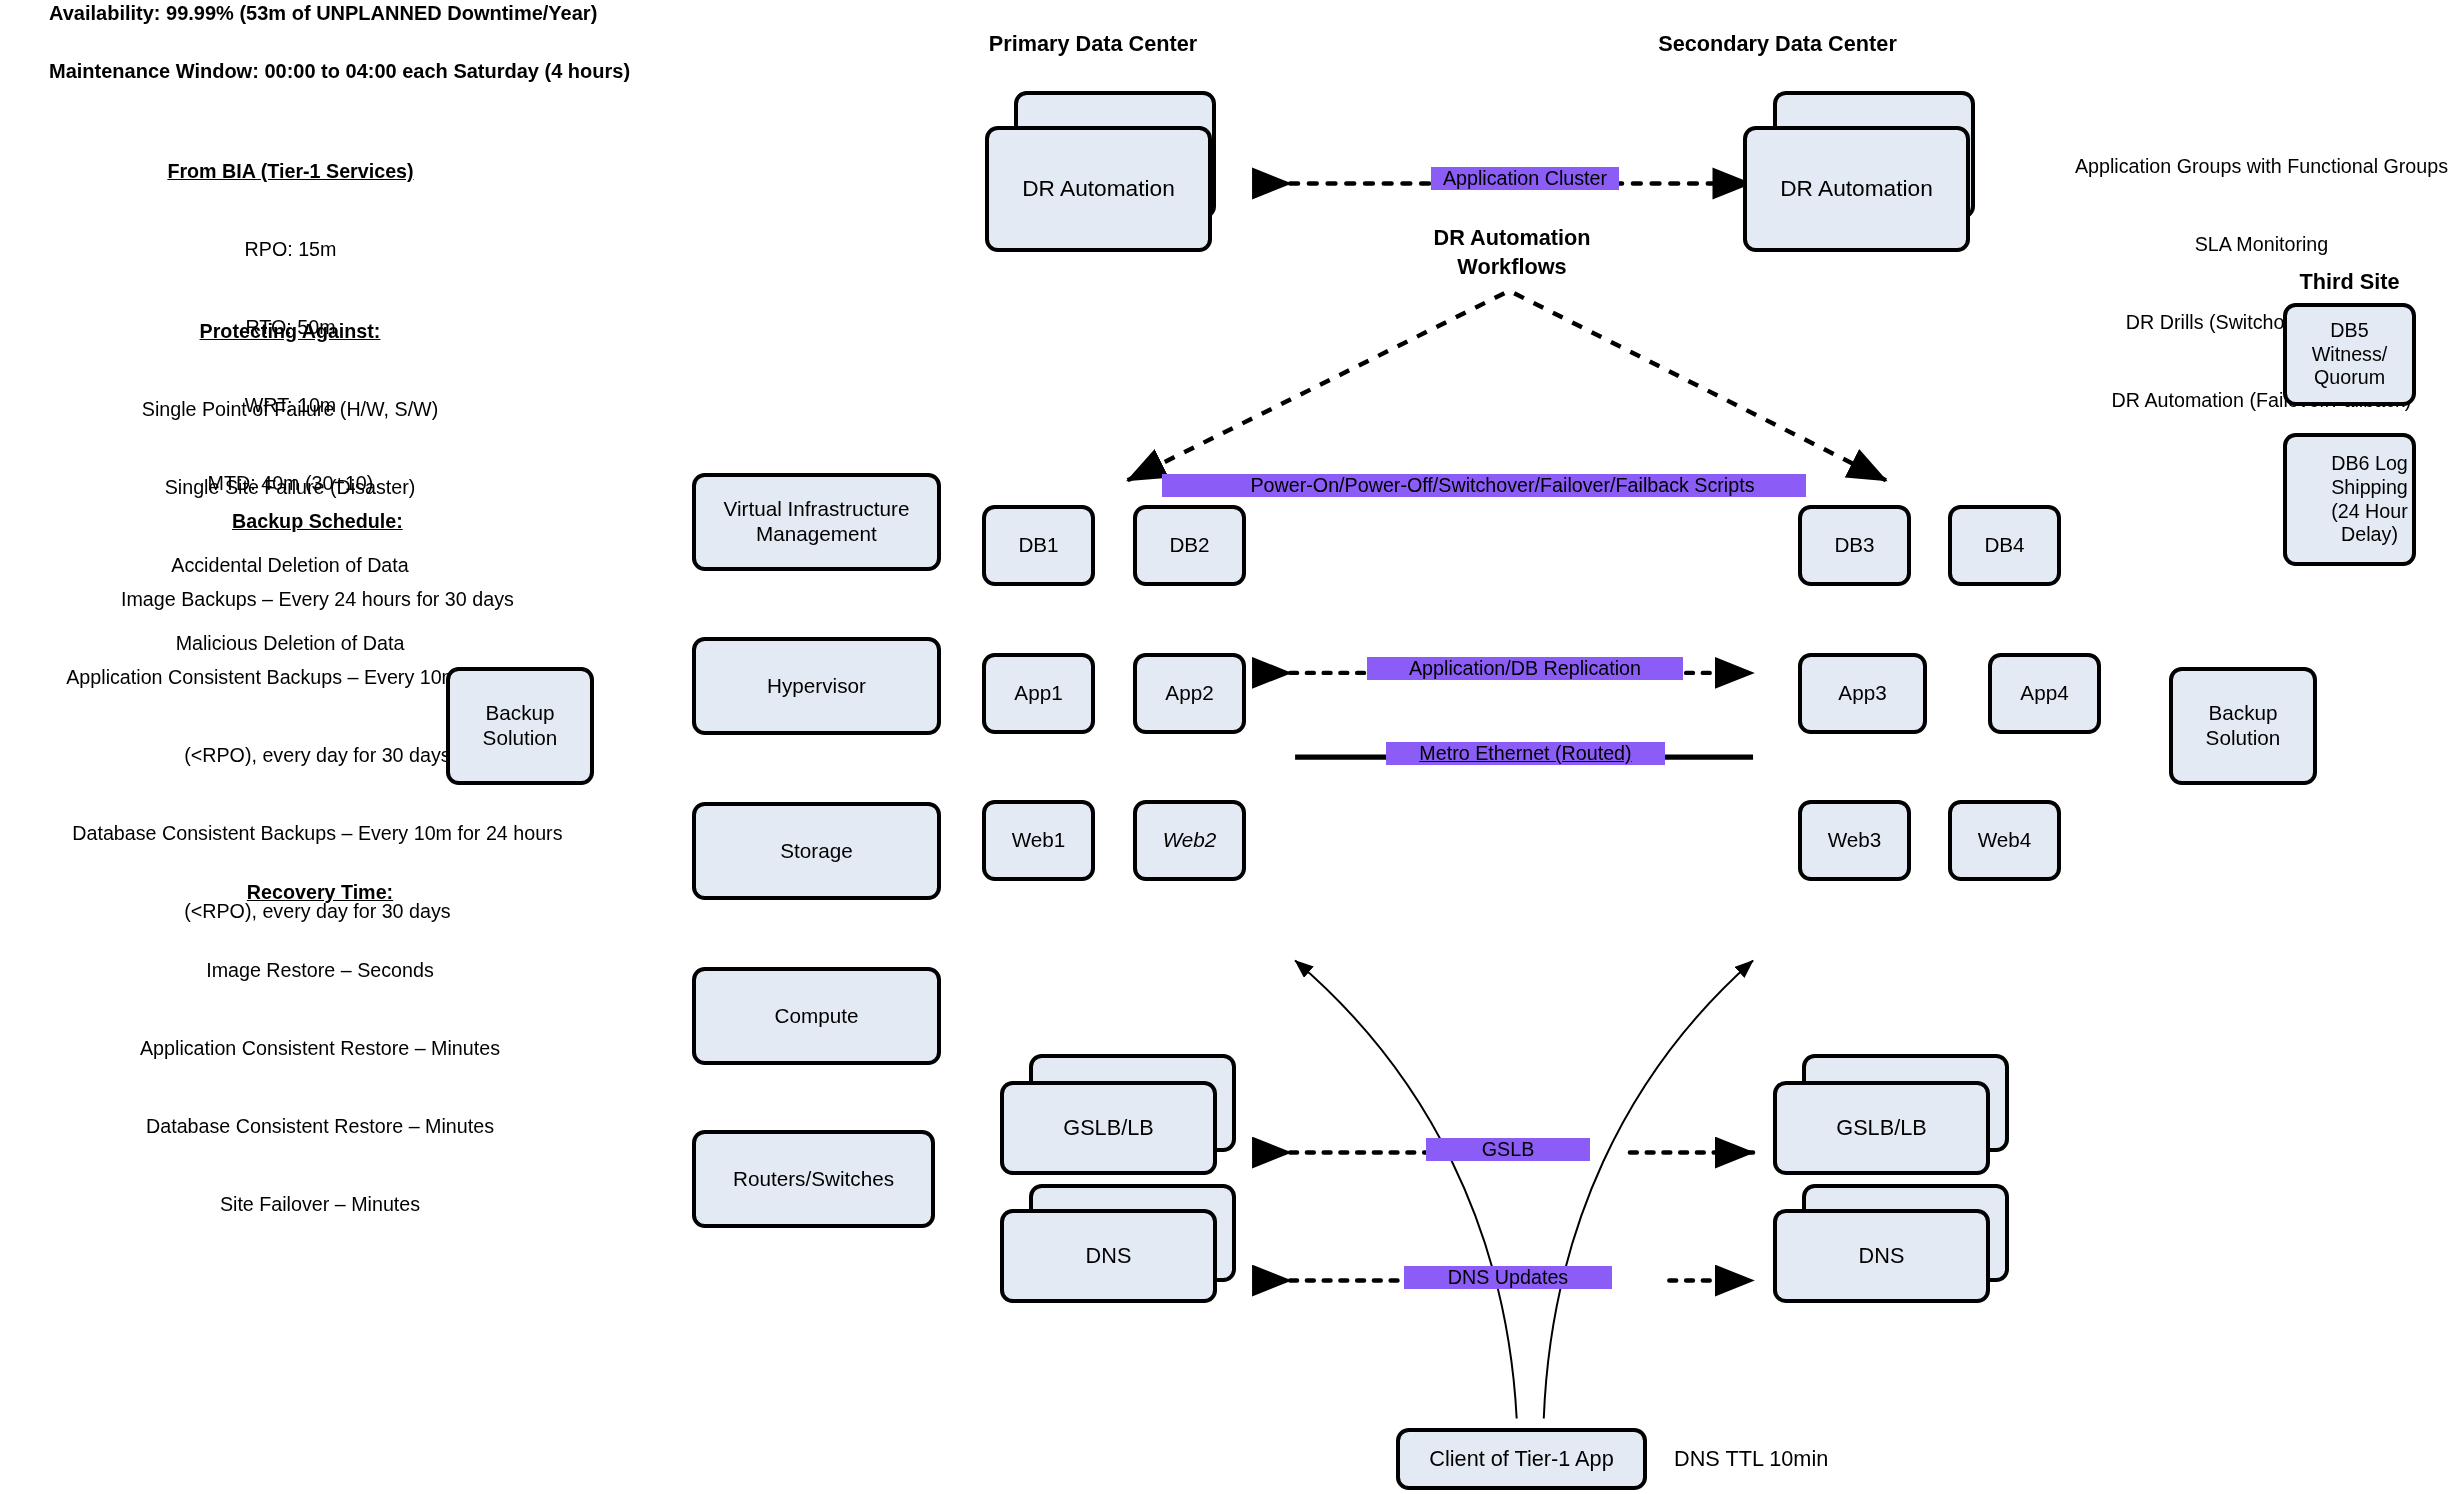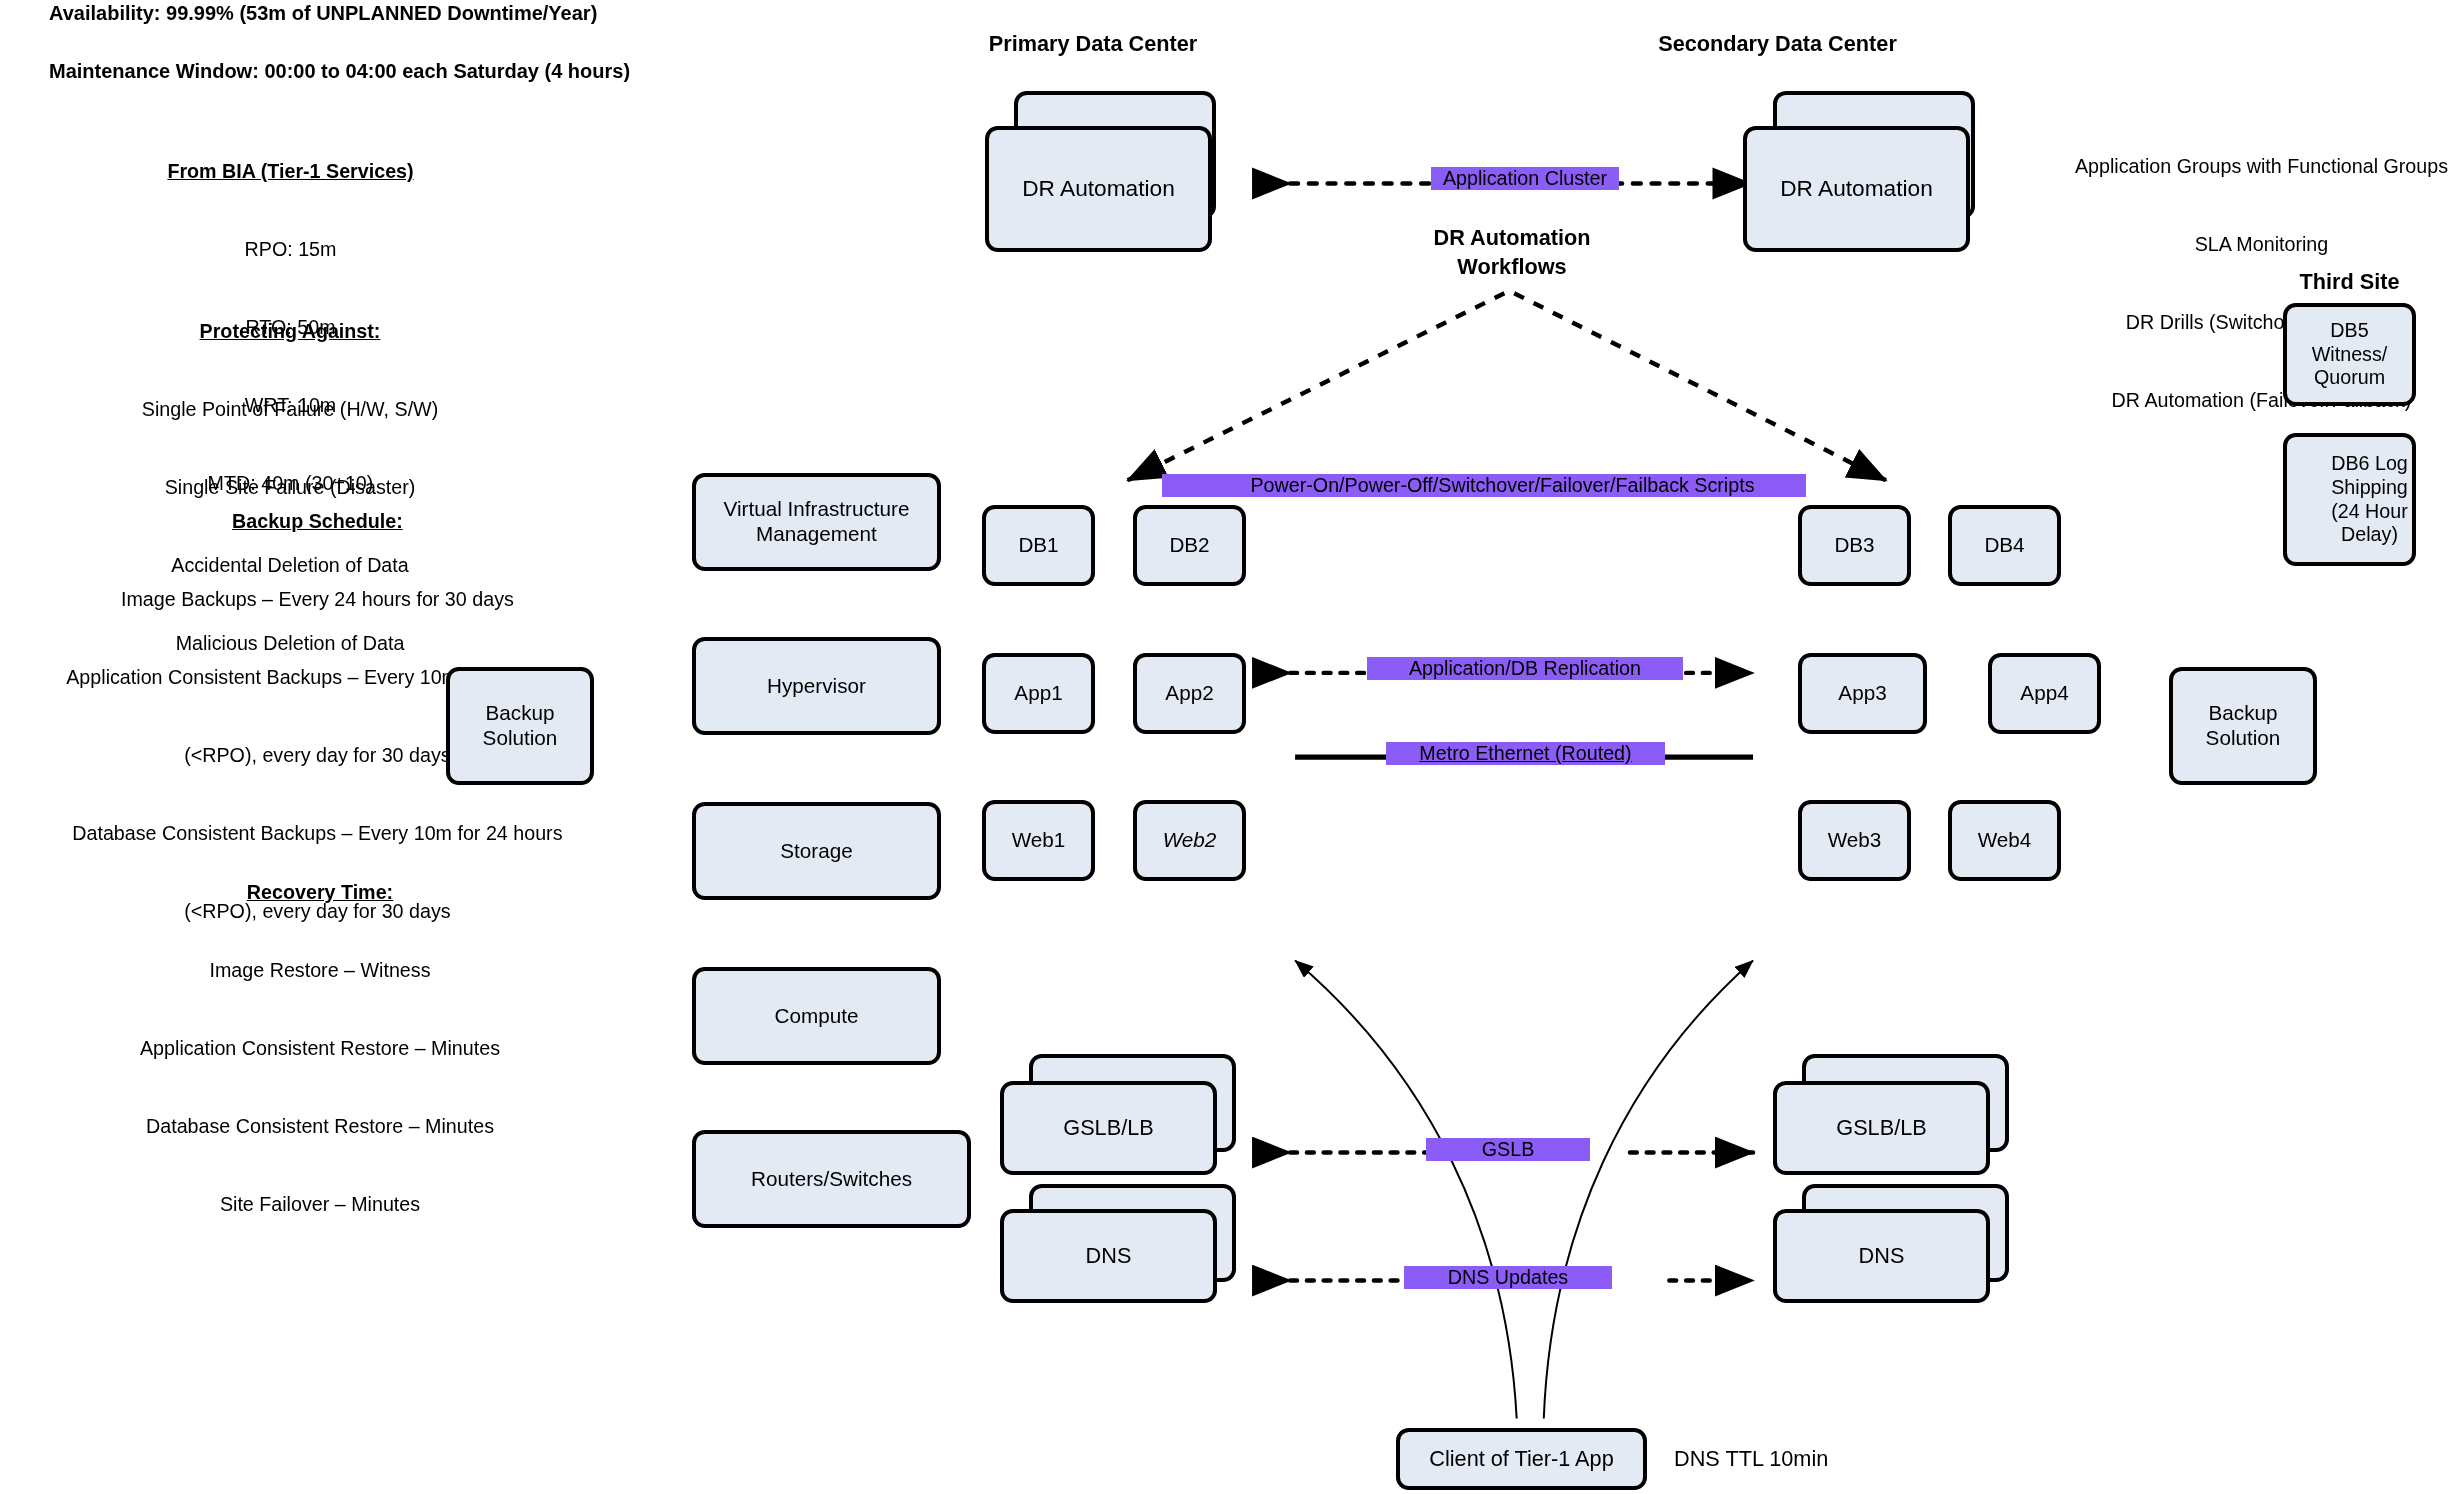--- a/index.html
+++ b/index.html
@@ -159,21 +159,21 @@
     <span class="blk-line">(&lt;RPO), every day for 30 days</span>
   </div>
 
   <div class="node" style="left:446px; top:667px; width:148px; height:118px; font-size:20.7px;">
     <span class="lbl" style="white-space:pre-line;">Backup
 Solution</span>
   </div>
 
   <div class="txt" style="left:44px; top:827px; width:552px; font-size:19.7px;">
     <span class="hdr blk-line">Recovery Time:</span>
-    <span class="blk-line">Image Restore – Witness</span>
+    <span class="blk-line">Image Restore – Seconds</span>
     <span class="blk-line">Application Consistent Restore – Minutes</span>
     <span class="blk-line">Database Consistent Restore – Minutes</span>
     <span class="blk-line">Site Failover – Minutes</span>
   </div>
 
   <div class="txt bold" style="left:896px; top:29.5px; width:394px; font-size:21.7px;">Primary Data Center</div>
 
   <div class="txt bold" style="left:1556px; top:29.5px; width:443px; font-size:21.7px;">Secondary Data Center</div>
 
   <div class="stack-back" style="left:1014px; top:91px; width:202px; height:128px;"></div>
@@ -226,21 +226,21 @@
   </div>
   <div class="node" style="left:692px; top:637px; width:249px; height:98px; font-size:20.7px;">
     <span class="lbl">Hypervisor</span>
   </div>
   <div class="node" style="left:692px; top:802px; width:249px; height:98px; font-size:20.7px;">
     <span class="lbl">Storage</span>
   </div>
   <div class="node" style="left:692px; top:967px; width:249px; height:98px; font-size:20.7px;">
     <span class="lbl">Compute</span>
   </div>
-  <div class="node" style="left:692px; top:1130px; width:279px; height:98px; font-size:20.7px;">
+  <div class="node" style="left:692px; top:1130px; width:243px; height:98px; font-size:20.7px;">
     <span class="lbl">Routers/Switches</span>
   </div>
 
   <div class="node" style="left:982px; top:505px; width:113px; height:81px; font-size:20.7px;">
     <span class="lbl">DB1</span>
   </div>
   <div class="node" style="left:1133px; top:505px; width:113px; height:81px; font-size:20.7px;">
     <span class="lbl">DB2</span>
   </div>
   <div class="node" style="left:982px; top:653px; width:113px; height:81px; font-size:20.7px;">

